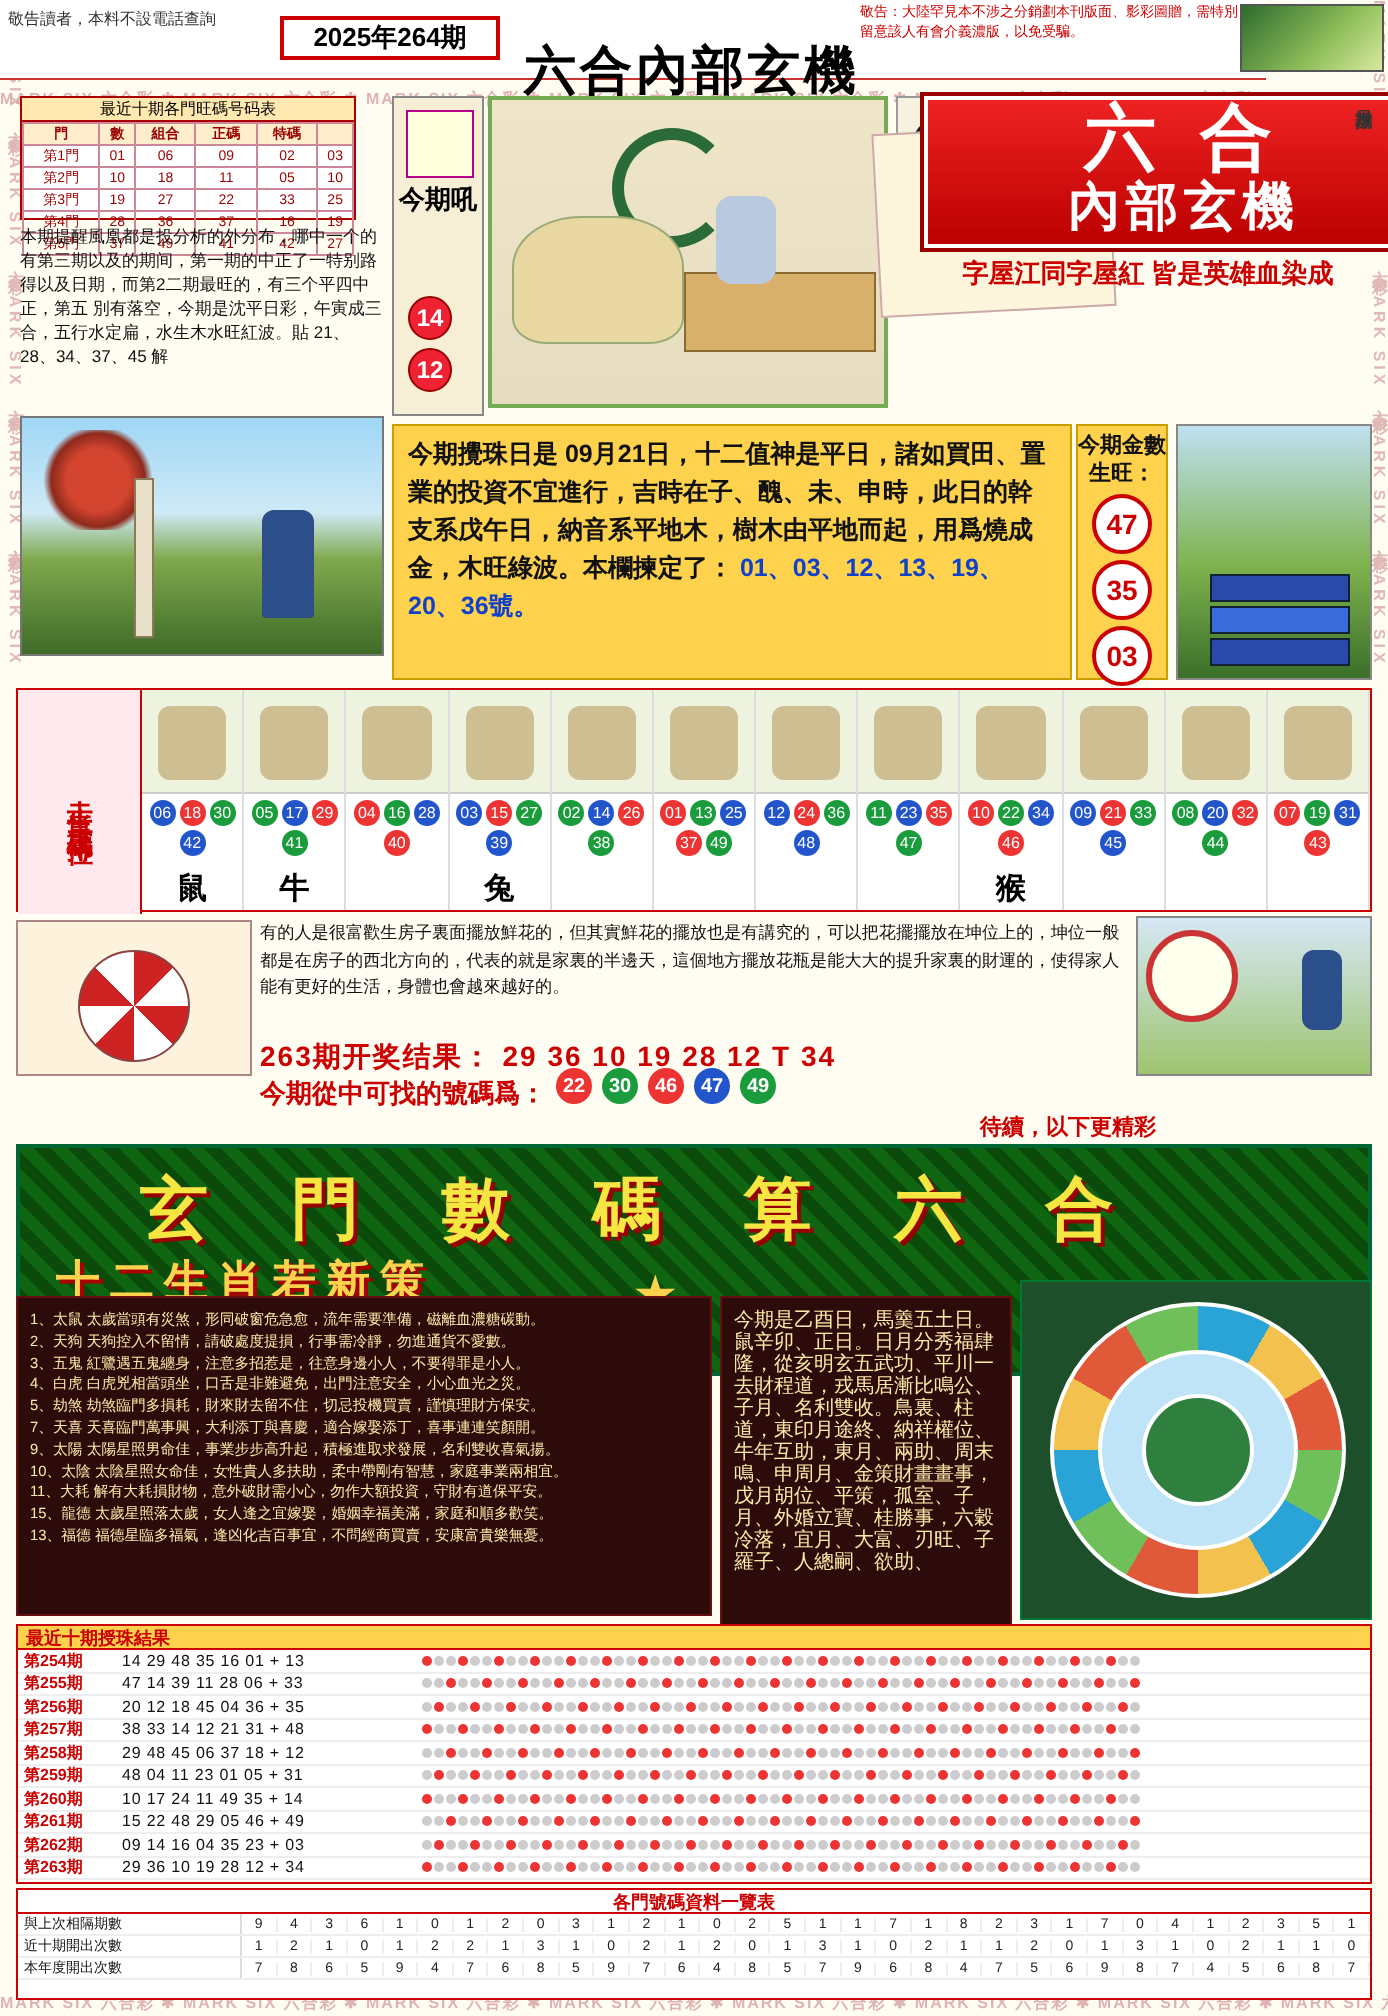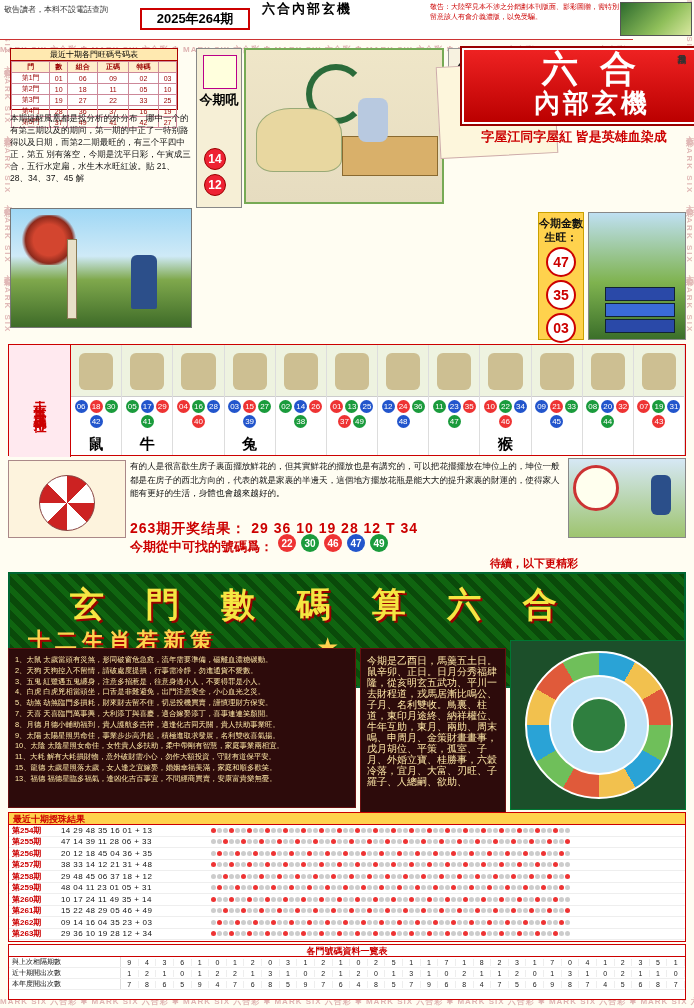--- a/index.html
+++ b/index.html
@@ -25,21 +25,21 @@
   }
 
   
   .topbar { position:absolute; top:0; left:0; width:633px; height:40px; background:#fff; border-bottom:1px solid #c33; }
   .topbar-left { position:absolute; left:4px; top:4px; font-size:8px; color:#333; line-height:11px; width:130px;}
   .issue-box {
     position:absolute; left:140px; top:8px; width:110px; height:22px;
     border:2px solid #c00; color:#000; font-size:13px; font-weight:bold;
     display:flex; align-items:center; justify-content:center; background:#fff;
   }
-  .top-title { position:absolute; left:262px; top:0; font-size:13px; font-weight:bold; color:#000; letter-spacing:2px;}
+  .top-title { position:absolute; left:262px; top:18px; font-size:26px; font-weight:bold; color:#000; letter-spacing:2px;}
   .top-notice { position:absolute; left:430px; top:2px; width:190px; font-size:7px; color:#c00; line-height:10px;}
   .top-banner-img { position:absolute; left:620px; top:2px; width:72px; height:34px; background:linear-gradient(135deg,#2e6b2e,#8fbf5a 60%,#d9e8a0); border:1px solid #555;}
 
   
   .blk { position:absolute; }
 
   
   .recent-box { left:10px; top:48px; width:168px; height:62px; border:1px solid #a00; background:#fff; }
   .recent-title { font-size:8px; text-align:center; color:#000; background:#ffe9b0; border-bottom:1px solid #a00;}
   table.recent { width:100%; border-collapse:collapse; font-size:7px; }
@@ -281,20 +281,24 @@
   </div>
   <div class="blk scroll-note">一字記之曰 一途 三三四门间出跨码的 可能被有有迷对 特点有被赢钱 全局必有准</div>
 
   <div class="blk bigtitle">
     <span>六 合</span>
     <span style="font-size:26px;letter-spacing:3px">內部玄機</span>
   </div>
   <div class="blk redline">字屋江同字屋紅 皆是英雄血染成</div>
   <div class="blk side-vert">本月投珠日期</div>
 
+  <div class="blk ypanel">
+    <span>今期攪珠日是 09月21日，十二值神是平日，諸如買田、置業的投資不宜進行，吉時在子、醜、未、申時，此日的幹支系戊午日，納音系平地木，樹木由平地而起，用爲燒成金，木旺綠波。本欄揀定了：</span>
+    <span class="blue">01、03、12、13、19、20、36號。</span>
+  </div>
   <div class="blk ypanel2">
     <div>今期金數生旺：</div>
     <div class="numball">47</div>
     <div class="numball">35</div>
     <div class="numball">03</div>
   </div>
   <div class="blk rimg">
     <div class="b1"></div>
     <div class="b2"></div>
     <div class="b3"></div>
@@ -479,21 +483,20 @@
     <div class="star">★</div>
   </div>
 
   <div class="blk llist" id="llist">
       <div>1、太鼠 太歲當頭有災煞，形同破窗危急愈，流年需要準備，磁離血濃糖碳動。</div>
       <div>2、天狗 天狗控入不留情，請破處度提損，行事需冷靜，勿進通貨不愛數。</div>
       <div>3、五鬼 紅鷺遇五鬼纏身，注意多招惹是，往意身邊小人，不要得罪是小人。</div>
       <div>4、白虎 白虎兇相當頭坐，口舌是非難避免，出門注意安全，小心血光之災。</div>
       <div>5、劫煞 劫煞臨門多損耗，財來財去留不住，切忌投機買賣，謹慎理財方保安。</div>
       <div>7、天喜 天喜臨門萬事興，大利添丁與喜慶，適合嫁娶添丁，喜事連連笑顏開。</div>
-      <div>8、月德 月德小輔助福到，貴人護航多吉祥，適逢化吉同天關，貴人扶助事業旺。</div>
       <div>9、太陽 太陽星照男命佳，事業步步高升起，積極進取求發展，名利雙收喜氣揚。</div>
       <div>10、太陰 太陰星照女命佳，女性貴人多扶助，柔中帶剛有智慧，家庭事業兩相宜。</div>
       <div>11、大耗 解有大耗損財物，意外破財需小心，勿作大額投資，守財有道保平安。</div>
       <div>15、龍德 太歲星照落太歲，女人逢之宜嫁娶，婚姻幸福美滿，家庭和順多歡笑。</div>
       <div>13、福德 福德星臨多福氣，逢凶化吉百事宜，不問經商買賣，安康富貴樂無憂。</div>
     </div>
   <div class="blk mtext">今期是乙酉日，馬羹五土日。鼠辛卯、正日。日月分秀福肆隆，從亥明玄五武功、平川一去財程道，戎馬居漸比鳴公、子月、名利雙收。鳥裏、柱道，東印月途終、納祥權位、牛年互助，東月、兩助、周末鳴、申周月、金策財畫畫事，戊月胡位、平策，孤室、子月、外婚立寶、桂勝事，六穀冷落，宜月、大富、刃旺、子羅子、人總嗣、欲助、</div>
   <div class="blk wheel-box">
     <div class="w1"></div>
     <div class="w2"></div>

